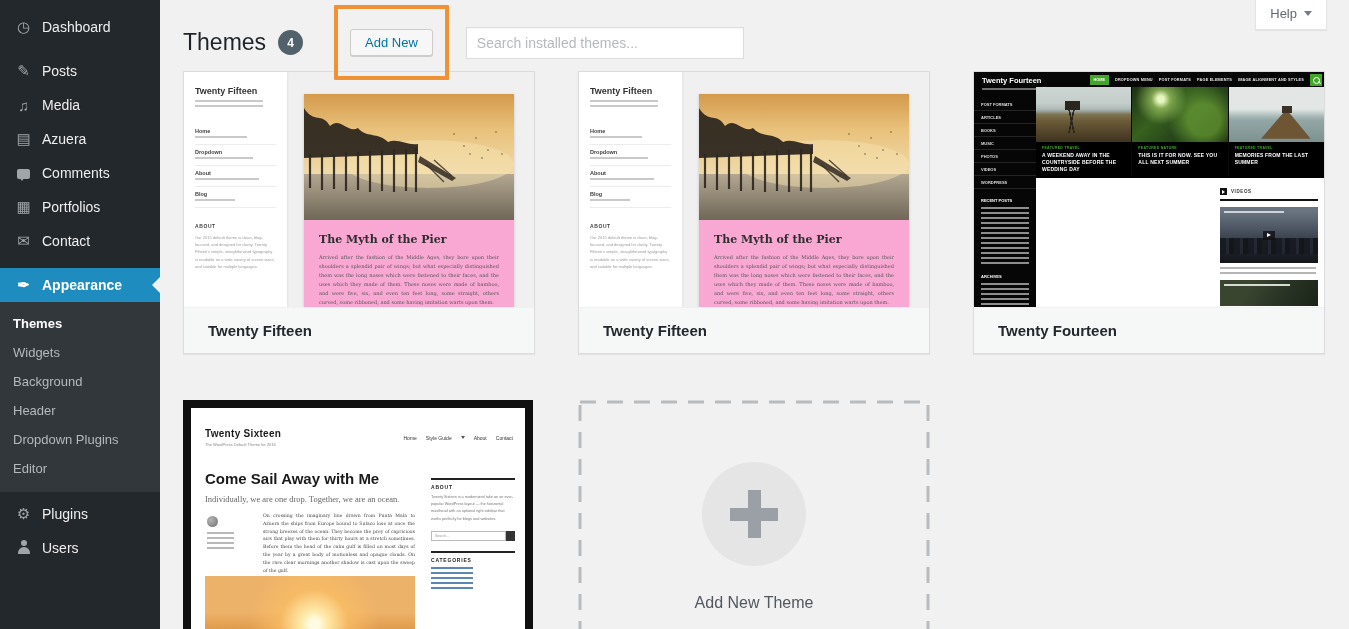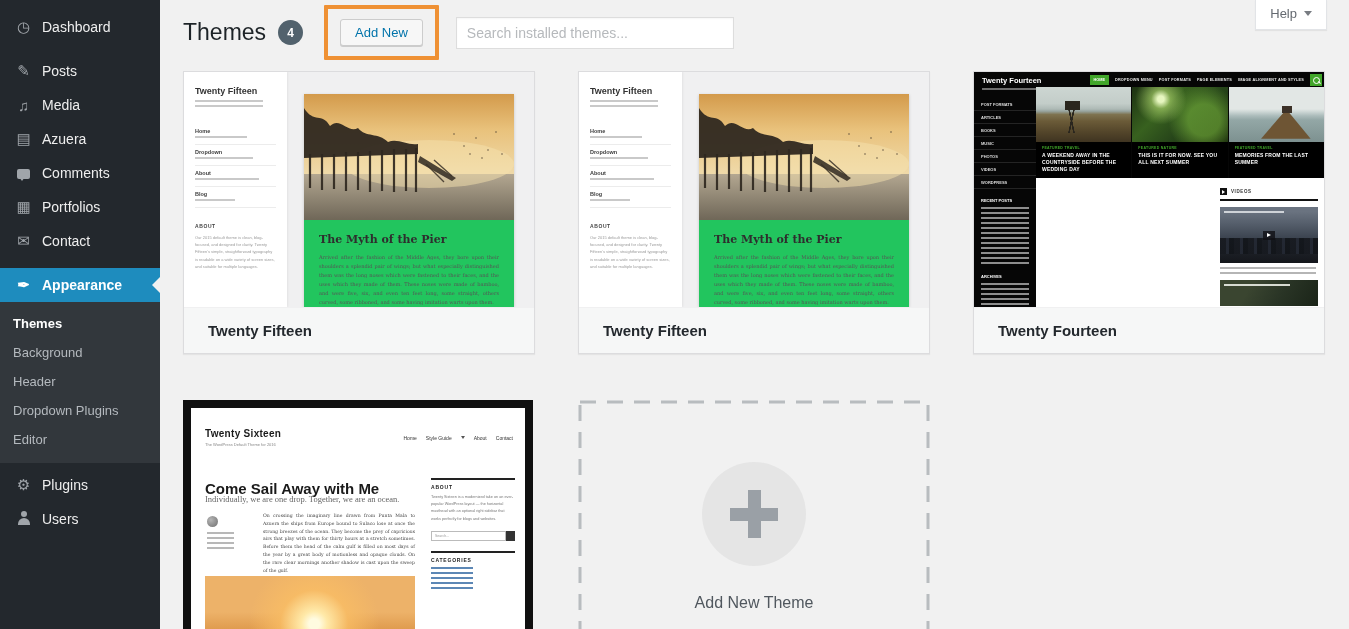--- a/index.html
+++ b/index.html
@@ -24,21 +24,21 @@
   .i-bubble::after{content:"";position:absolute;left:2px;bottom:-5px;border:3px solid transparent;border-top:4px solid #a0a5aa}
   .i-user{display:inline-block;width:14px;height:14px;position:relative}
   .i-user::before{content:"";position:absolute;left:4px;top:0;width:6px;height:6px;border-radius:50%;background:#a0a5aa}
   .i-user::after{content:"";position:absolute;left:1px;top:7px;width:12px;height:7px;border-radius:6px 6px 0 0;background:#a0a5aa}
 
   
   .toprow{position:absolute;left:183px;top:5px;display:flex;align-items:center;z-index:2}
   .page-title{font-size:23px;font-weight:400;color:#1d2327;line-height:1}
   .count-badge{width:25px;height:25px;border-radius:50%;background:#52626d;color:#fff;font-size:12px;
       font-weight:bold;display:flex;align-items:center;justify-content:center;margin-left:12px}
-  .hl-box{border:4px solid #ef9134;padding:10px 12px;margin-left:21px;border-radius:1px}
+  .hl-box{border:4px solid #ef9134;padding:20px 12px;margin-left:31px;border-radius:1px}
   .btn-addnew{font-family:"Liberation Sans",sans-serif;font-size:13px;color:#0073aa;background:#f7f7f7;
       border:1px solid #cccccc;border-radius:3px;padding:5px 14px;cursor:pointer;box-shadow:0 1px 0 #ccc}
   .search-input{margin-left:17px;width:256px;height:30px;border:1px solid #ddd;background:#fff;
       padding:0 10px;font-size:14px;color:#32373c;box-shadow:inset 0 1px 2px rgba(0,0,0,.04);outline:none}
   .search-input::placeholder{color:#b6b9bc}
   .help-tab{position:absolute;right:22px;top:0;background:#fff;border:1px solid #e2e4e7;border-top:none;
       padding:6px 14px 8px;font-size:13px;color:#646970;display:flex;align-items:center;gap:7px;
       box-shadow:0 1px 1px rgba(0,0,0,.06);cursor:pointer;z-index:2}
   .caret-down{width:0;height:0;border:4px solid transparent;border-top:5px solid #787c82;margin-top:4px}
 
@@ -53,21 +53,21 @@
   
   .p15{background:#f0f0f1}
   .p15-side{position:absolute;left:0;top:0;bottom:0;width:103px;background:#fff;padding:14px 11px;
       box-shadow:1px 0 2px rgba(0,0,0,.06);box-sizing:border-box}
   .p15-title{font-size:9px;font-weight:bold;color:#333;margin-bottom:4px}
   .p15-menu{margin-top:15px}
   .p15-mi{padding:4px 0 5px;border-bottom:1px solid #ececec}
   .p15-mi span{font-size:5.5px;font-weight:bold;color:#3c3c3c;display:block;margin-bottom:2px}
   .p15-abouth{margin-top:15px;font-size:5px;font-weight:bold;letter-spacing:.6px;color:#444}
   .p15-abouttext{margin-top:5px;font-size:4px;line-height:1.8;color:#9b9b9b}
-  .p15-article{position:absolute;left:120px;top:22px;width:210px;bottom:0;background:#22c55e;
+  .p15-article{position:absolute;left:120px;top:22px;width:210px;bottom:0;background:#f9a8d4;
       box-shadow:0 1px 3px rgba(0,0,0,.18)}
   .pier-svg{display:block;width:210px;height:126px}
   .p15-posttitle{font-family:"DejaVu Serif",serif;font-size:11px;font-weight:bold;color:#2e2e2e;margin:13px 15px 7px}
   .p15-posttext{font-family:"DejaVu Serif",serif;font-size:5px;line-height:1.8;color:#555;margin:0 15px;text-align:justify}
 
   
   .p14{background:#060606}
   .p14-titlebox{position:absolute;left:8px;top:4px;width:90px}
   .p14-title{font-size:7.5px;font-weight:bold;color:#fff;margin-bottom:3px}
   .p14-nav{position:absolute;right:2px;top:2px;display:flex;align-items:center;gap:6px;white-space:nowrap}
@@ -124,21 +124,21 @@
       background:linear-gradient(120deg,#3a4530 0 30%,#2a3526 60%,#1a2418 100%)}
 
   
   .p16{height:300px;background:#fff}
   .p16-frame{position:absolute;inset:0;border:8px solid #101010;background:#fff}
   .p16-title{position:absolute;left:14px;top:20px;font-size:10px;font-weight:bold;color:#1a1a1a;letter-spacing:.3px}
   .p16-tag{position:absolute;left:14px;top:34px;font-size:4px;color:#888}
   .p16-nav{position:absolute;right:12px;top:26px;display:flex;gap:9px;align-items:center}
   .p16-nav span{font-size:5px;color:#333}
   .tiny-caret{width:0;height:0;border:2px solid transparent;border-top:3px solid #555;margin-top:2px}
-  .p16-h1{position:absolute;left:14px;top:72px;font-size:15px;font-weight:bold;color:#1a1a1a}
+  .p16-h1{position:absolute;left:14px;top:62px;font-size:15px;font-weight:bold;color:#1a1a1a}
   .p16-sub{position:absolute;left:14px;top:86px;font-family:Liberation Serif, serif;font-size:8.5px;color:#666}
   .p16-meta{position:absolute;left:16px;top:108px;width:34px}
   .p16-avatar{width:11px;height:11px;border-radius:50%;background:radial-gradient(circle at 35% 35%,#b5b5b5,#6f6f6f);margin-bottom:5px}
   .p16-body{position:absolute;left:72px;top:104px;width:152px;font-family:"DejaVu Serif",serif;
       font-size:4.6px;line-height:1.7;color:#444;text-align:justify}
   .p16-photo{position:absolute;left:14px;top:168px;width:210px;height:120px;
       background:radial-gradient(circle at 52% 40%,#fffbe0 0 4%,#ffe9a8 10%,rgba(250,190,100,.75) 26%,transparent 50%),
                  linear-gradient(180deg,#edb269 0 30%,#e09c4f 44%,#8a6a3e 50%,#5d4a30 60%,#3f3422 100%)}
   .p16-sb{position:absolute;left:240px;top:70px;width:84px}
   .p16-sbh{border-top:2px solid #222;padding-top:4px;font-size:5px;font-weight:bold;letter-spacing:.8px;color:#222;margin-bottom:4px}
@@ -191,20 +191,21 @@
     <span class="ico">✉</span>
     <span>Contact</span>
   </div>
   <div class="spacer10"></div>
   <div class="mi active">
     <span class="ico">✒</span>
     <span>Appearance</span>
   </div>
   <div class="submenu">
     <div class="smi current">Themes</div>
+    <div class="smi">Widgets</div>
     <div class="smi">Background</div>
     <div class="smi">Header</div>
     <div class="smi">Dropdown Plugins</div>
     <div class="smi">Editor</div>
   </div>
   <div class="spacer10" style="height:5px"></div>
   <div class="mi">
     <span class="ico">⚙</span>
     <span>Plugins</span>
   </div>

